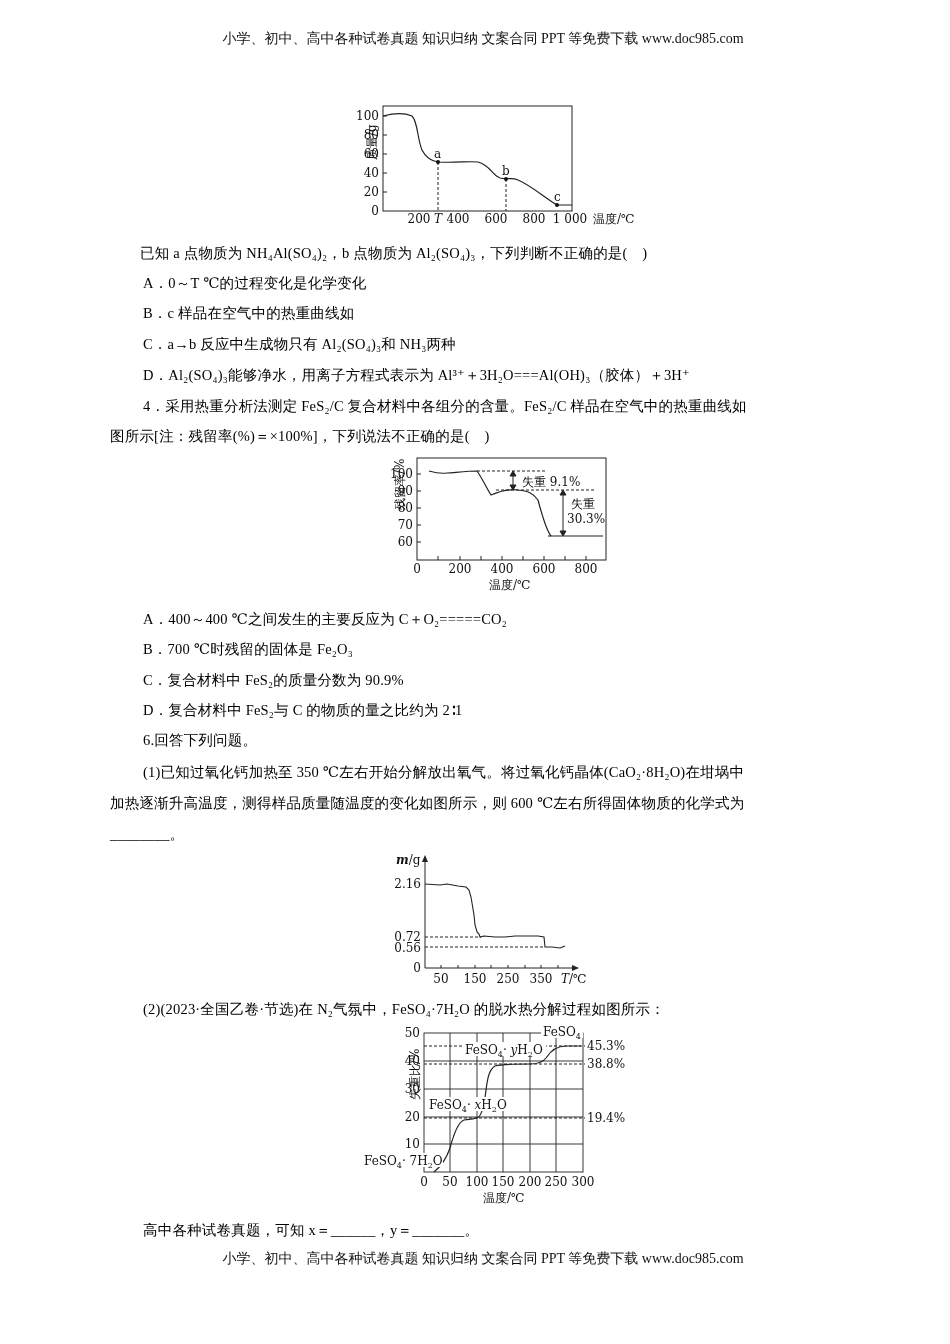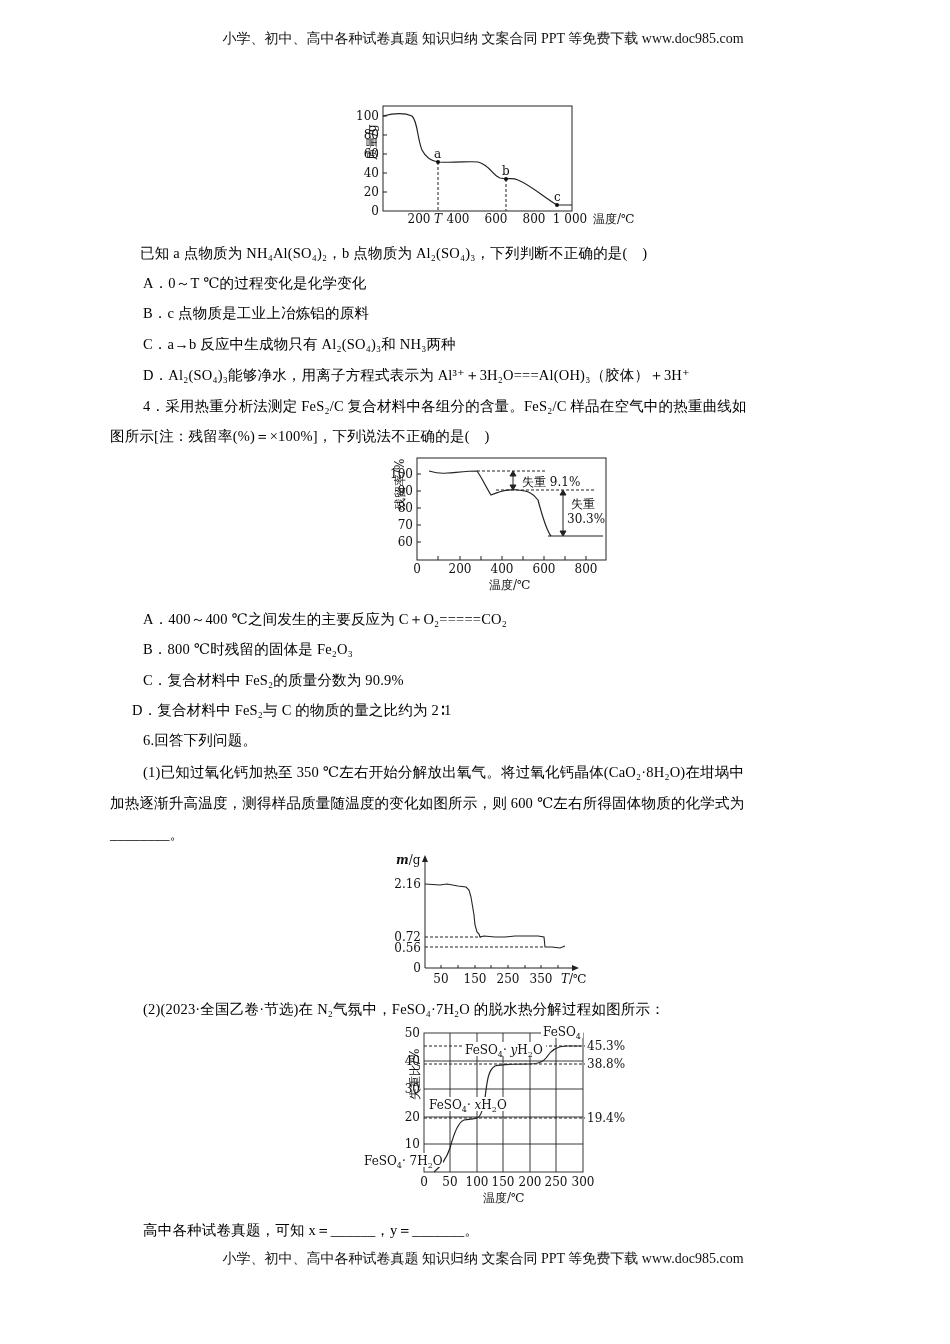--- a/index.html
+++ b/index.html
@@ -66,21 +66,21 @@
     <g font-size="12">
       <text x="434" y="158">a</text>
       <text x="502" y="175">b</text>
       <text x="554" y="201">c</text>
     </g>
   </svg>
 </div>
 
 <div class="line" style="left:140px;top:244px">已知 a 点物质为 NH₄Al(SO₄)₂，b 点物质为 Al₂(SO₄)₃，下列判断不正确的是(　)</div>
 <div class="line" style="left:143px;top:274px">A．0～T ℃的过程变化是化学变化</div>
-<div class="line" style="left:143px;top:304px">B．c 点物质是工业上冶炼铝的原料</div>
+<div class="line" style="left:143px;top:304px">B．c 样品在空气中的热重曲线如</div>
 <div class="line" style="left:143px;top:335px">C．a→b 反应中生成物只有 Al₂(SO₄)₃和 NH₃两种</div>
 <div class="line" style="left:143px;top:366px">D．Al₂(SO₄)₃能够净水，用离子方程式表示为 Al³⁺＋3H₂O===Al(OH)₃（胶体）＋3H⁺</div>
 
 <div class="line" style="left:143px;top:397px">4．采用热重分析法测定 FeS₂/C 复合材料中各组分的含量。FeS₂/C 样品在空气中的热重曲线如</div>
 <div class="line" style="left:110px;top:427px">图所示[注：残留率(%)＝×100%]，下列说法不正确的是(　)</div>
 
 <div class="chart" style="left:365px;top:455px;">
   <svg width="250" height="140" viewBox="365 455 250 140">
     <rect x="417" y="458" width="189" height="102" fill="none" stroke="#222" stroke-width="1"></rect>
     <g font-size="12" text-anchor="end">
@@ -127,23 +127,23 @@
       <path d="M560,495 L563,490 L566,495Z"></path>
       <path d="M560,531 L563,536 L566,531Z"></path>
     </g>
     <text x="522" y="486" font-size="12">失重 9.1%</text>
     <text x="571" y="508" font-size="12">失重</text>
     <text x="567" y="523" font-size="12">30.3%</text>
   </svg>
 </div>
 
 <div class="line" style="left:143px;top:610px">A．400～400 ℃之间发生的主要反应为 C＋O₂=====CO₂</div>
-<div class="line" style="left:143px;top:640px">B．800 ℃时残留的固体是 Fe₂O₃</div>
+<div class="line" style="left:143px;top:640px">B．700 ℃时残留的固体是 Fe₂O₃</div>
 <div class="line" style="left:143px;top:671px">C．复合材料中 FeS₂的质量分数为 90.9%</div>
-<div class="line" style="left:132px;top:701px">D．复合材料中 FeS₂与 C 的物质的量之比约为 2∶1</div>
+<div class="line" style="left:143px;top:701px">D．复合材料中 FeS₂与 C 的物质的量之比约为 2∶1</div>
 <div class="line" style="left:143px;top:731px">6.回答下列问题。</div>
 
 <div class="line" style="left:143px;top:763px">(1)已知过氧化钙加热至 350 ℃左右开始分解放出氧气。将过氧化钙晶体(CaO₂·8H₂O)在坩埚中</div>
 <div class="line" style="left:110px;top:794px">加热逐渐升高温度，测得样品质量随温度的变化如图所示，则 600 ℃左右所得固体物质的化学式为</div>
 <div class="line" style="left:110px;top:825px">________。</div>
 
 <div class="chart" style="left:380px;top:848px;">
   <svg width="220" height="142" viewBox="380 848 220 142">
     <line x1="425" y1="968" x2="425" y2="858" stroke="#222"></line>
     <path d="M422,862 L425,855 L428,862Z" fill="#222"></path>

